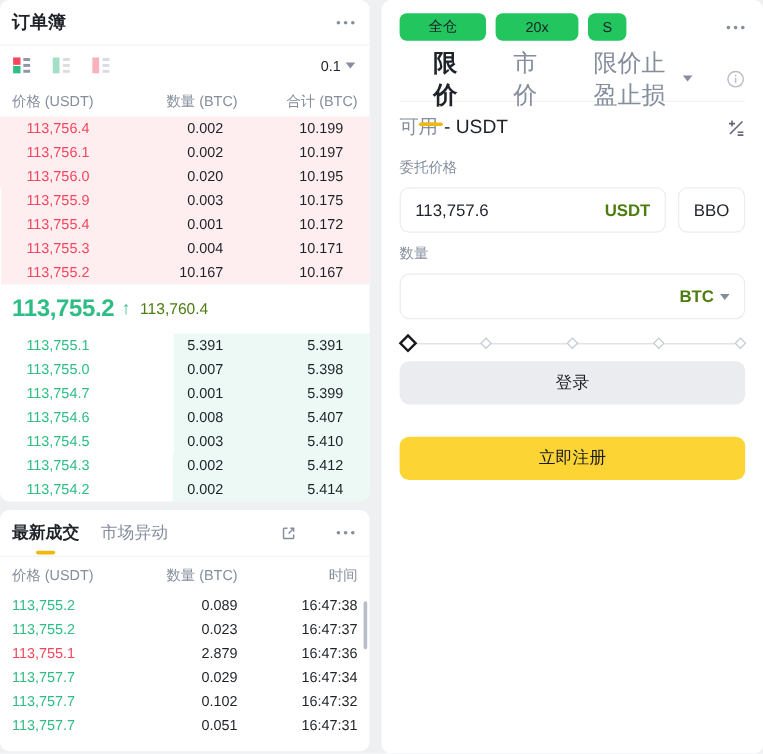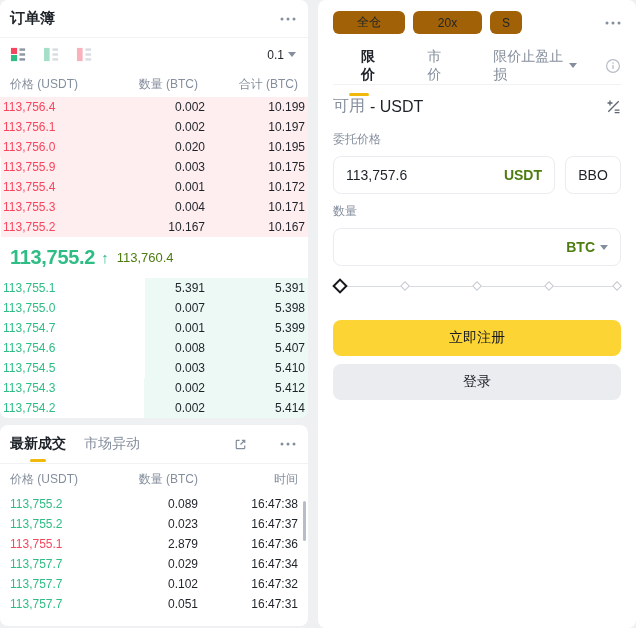--- a/index.html
+++ b/index.html
@@ -26,21 +26,21 @@
   .ob-toolbar .spacer { flex:1; }
   .prec { display:flex; align-items:center; gap:4px; font-size:12px; }
   .caret-down { width:0; height:0; border-left:4px solid transparent; border-right:4px solid transparent;
                 border-top:5px solid #848e9c; display:inline-block; }
 
   .cols { display:flex; align-items:center; height:26px; padding:0 10px; font-size:12px; color:#848e9c; }
   .c0 { flex:1; text-align:left; }
   .c1 { width:92px; text-align:right; }
   .c2 { width:100px; text-align:right; }
 
-  .ob-row { position:relative; display:flex; align-items:center; height:20px; padding:0 3px; font-size:12px; }
+  .ob-row { position:relative; display:flex; align-items:center; height:20px; padding:0 22px; font-size:12px; }
   .ob-row > span { position:relative; z-index:1; }
   .depth { position:absolute; top:0; bottom:0; right:0; z-index:0; }
   .ask .depth { background:rgba(246,70,93,.09); }
   .bid .depth { background:rgba(46,189,133,.09); }
   .ask-price { color:#f6465d; }
   .bid-price { color:#2ebd85; }
 
   .ticker { height:41px; display:flex; align-items:center; gap:6px; padding:0 10px; }
   .ticker-price { font-size:20px; font-weight:bold; color:#2ebd85; letter-spacing:-.3px; }
   .ticker-arrow { color:#2ebd85; font-size:15px; font-weight:bold; }
@@ -56,28 +56,28 @@
   .tr-head .spacer { flex:1; }
   .tr-head .icon-btn + .icon-btn { margin-left:14px; }
   .tr-row { display:flex; align-items:center; height:20px; padding:0 10px; font-size:12px; }
   .tr-scrollthumb { position:absolute; right:2px; top:76px; width:3px; height:40px;
              background:#b7bdc6; border-radius:2px; }
 
   
   .panel { position:absolute; left:318px; top:0; width:318px; height:628px; padding:0 15px; }
 
   .pills { display:flex; align-items:center; gap:8px; padding-top:11px; }
-  .pill { height:23px; background:#a16207; border-radius:6px; display:flex; align-items:center;
+  .pill { height:23px; background:#22c55e; border-radius:6px; display:flex; align-items:center;
           justify-content:center; font-size:12px; font-weight:500; cursor:pointer; }
   .pill-margin { width:72px; } .pill-lev { width:69px; } .pill-mode { width:32px; }
   .pills .spacer { flex:1; }
 
   .tabs { display:flex; align-items:center; gap:14px; margin-top:21px; height:30px;
           border-bottom:1px solid #f1f2f4; padding-bottom:8px; }
-  .tab { font-size:14px; color:#848e9c; position:relative; cursor:pointer; display:flex; align-items:center; gap:5px;padding-left:28px; }
+  .tab { font-size:20px; color:#848e9c; position:relative; cursor:pointer; display:flex; align-items:center; gap:5px;padding-left:28px; }
   .tab.active { color:#1e2329; font-weight:bold; }
   .tab.active::after { content:""; position:absolute; left:50%; transform:translateX(-50%);
           bottom:-12px; width:20px; height:3px; border-radius:2px; background:#f0b90b; }
   .tabs .spacer { flex:1; }
 
   .avail { display:flex; align-items:center; margin-top:11px; font-size:16px; }
   .avail-label { color:#848e9c; }
   .avail-value { color:#1e2329; margin-left:5px; }
   .avail .spacer { flex:1; }
 
@@ -388,16 +388,16 @@
 
     <div class="slider">
       <div class="slider-track"></div>
       <i class="sl-stop" style="left:25%"></i>
       <i class="sl-stop" style="left:50%"></i>
       <i class="sl-stop" style="left:75%"></i>
       <i class="sl-stop" style="left:calc(100% - 4px)"></i>
       <i class="sl-handle"></i>
     </div>
 
+    <div class="btn btn-login">登录</div>
     <div class="btn btn-register">立即注册</div>
-    <div class="btn btn-login">登录</div>
   </div>
 </div>
 
 </body></html>

